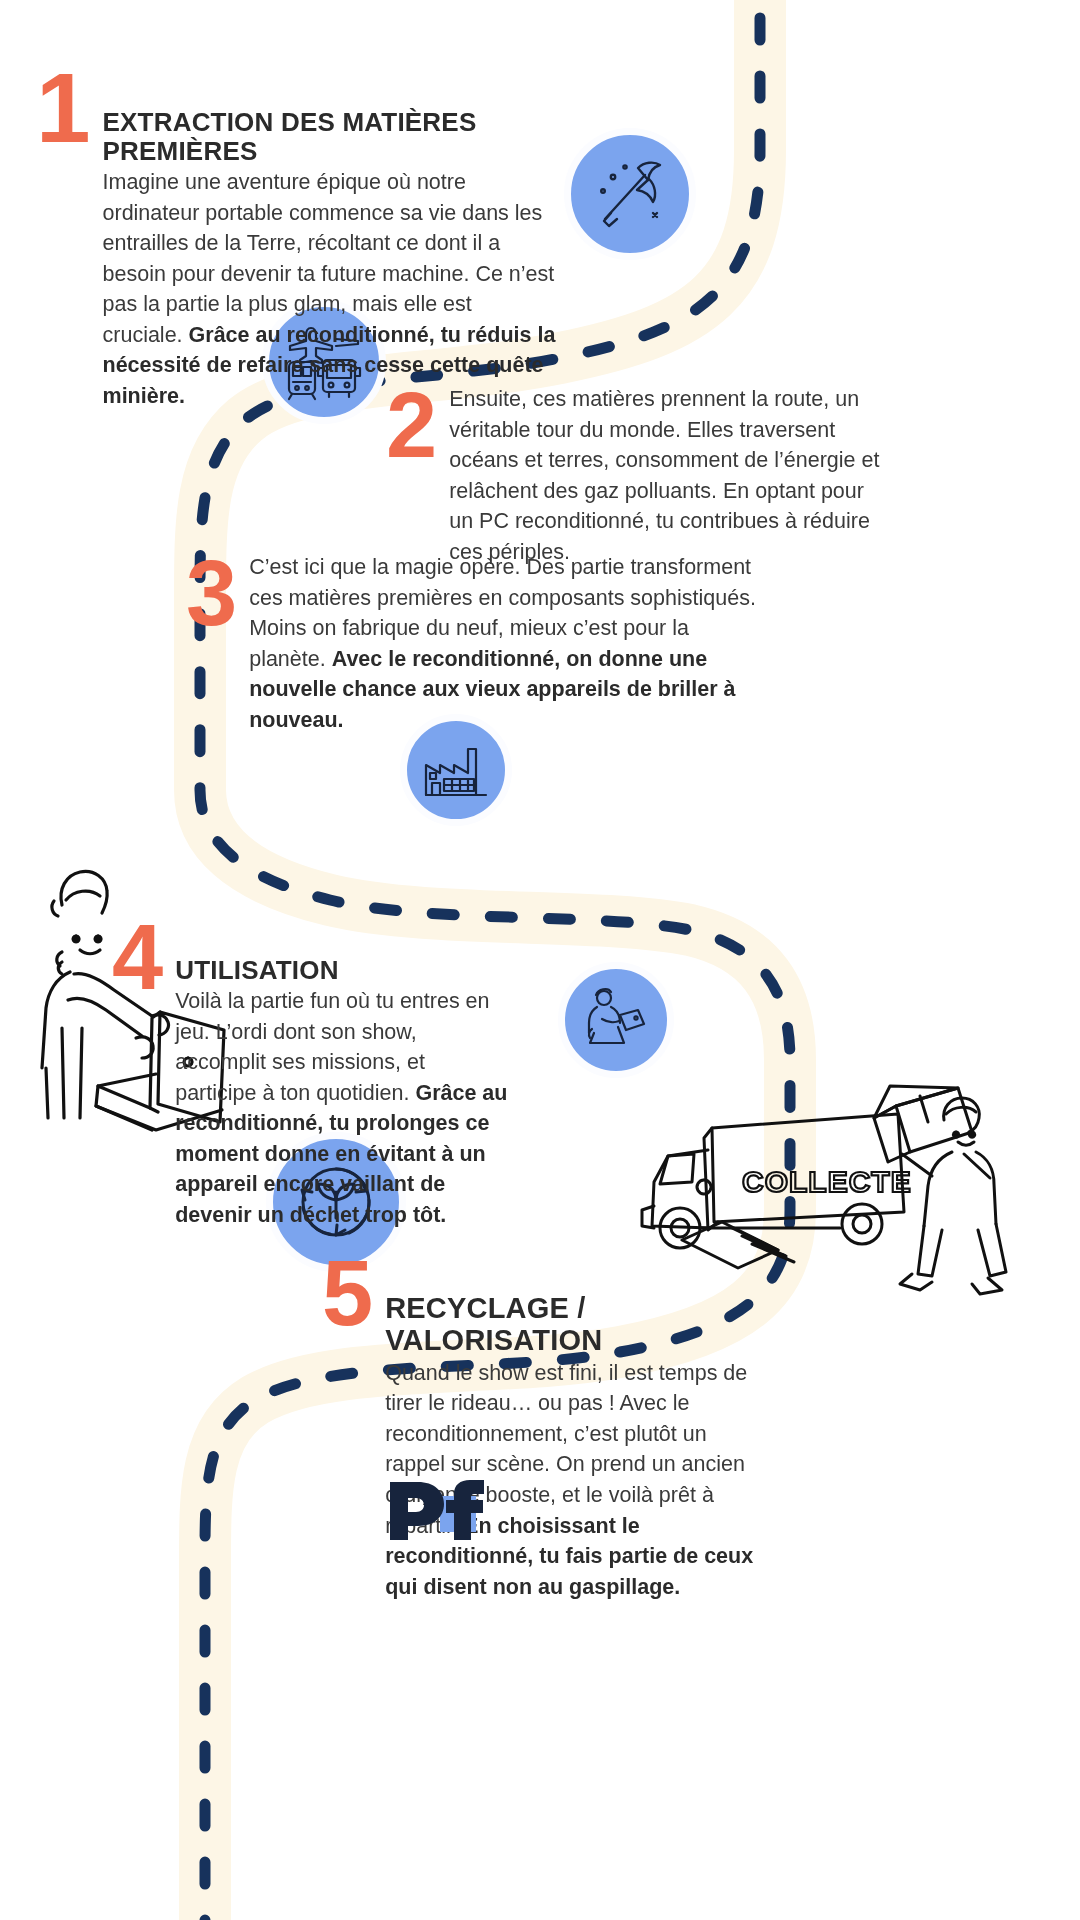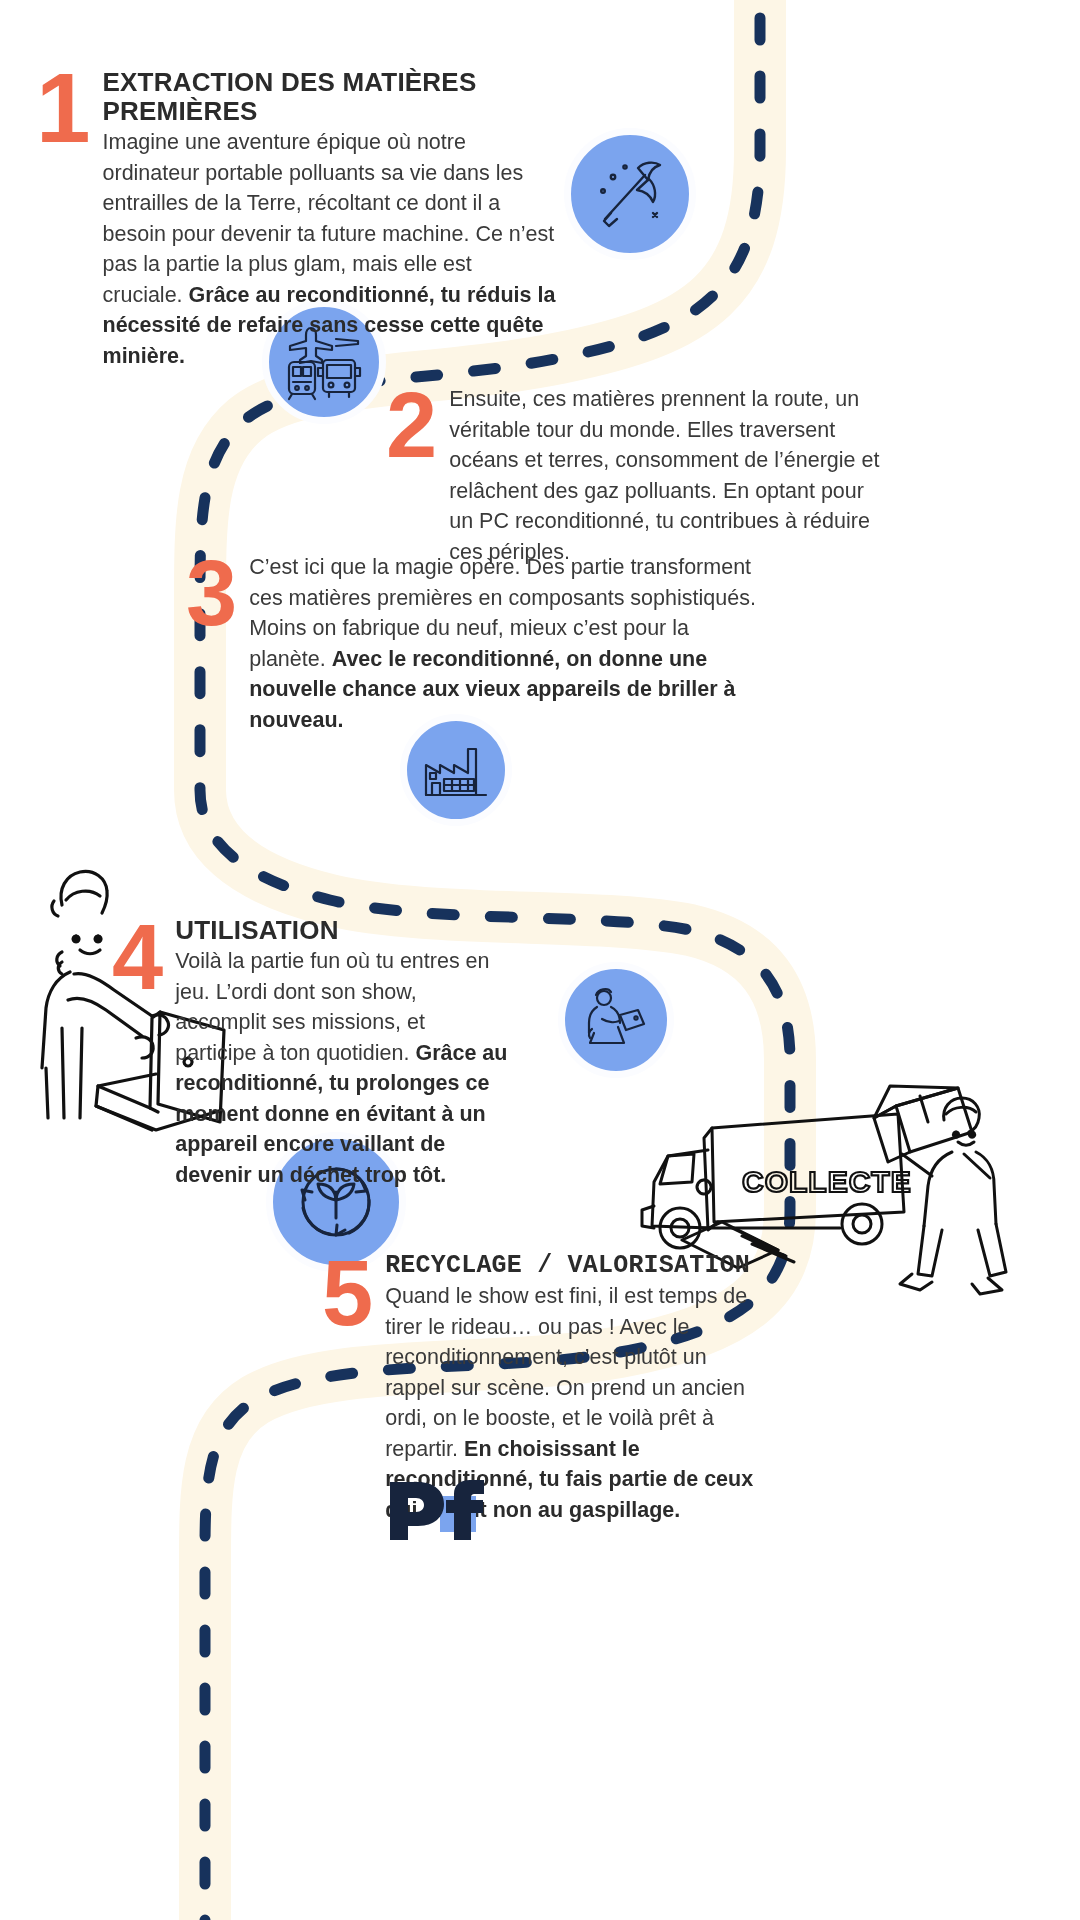--- a/index.html
+++ b/index.html
@@ -40,41 +40,42 @@
   }
   .txt { flex: 1 1 auto; }
   .title {
     font-size: 26px;
     font-weight: 700;
     color: #2b2b2b;
     letter-spacing: 0.2px;
     line-height: 1.12;
     text-transform: uppercase;
     margin-bottom: 1px;
+    margin-top: 40px;
   }
   .body {
     font-size: 21.5px;
     line-height: 1.42;
     color: #3a3a3a;
     font-weight: 400;
   }
   .body b { font-weight: 700; color: #2b2b2b; }
 
   
   #step1 { left: 36px;  top: 68px;  width: 520px; }
   #step1 .num { font-size: 98px; margin-right: 14px; margin-top: 2px; }
   #step2 { left: 386px; top: 384px; width: 500px; }
   #step2 .num { margin-right: 14px; margin-top: 6px; }
   #step3 { left: 186px; top: 552px; width: 572px; }
   #step3 .num { margin-right: 14px; margin-top: 6px; }
   #step4 { left: 112px; top: 916px; width: 400px; }
   #step4 .num { margin-right: 14px; margin-top: 6px; }
   #step5 { left: 322px; top: 1252px; width: 450px; }
   #step5 .num { margin-right: 14px; margin-top: 6px; }
-  #step5 .title { font-size: 25px; font-family: Liberation Mono, monospace; }
+  #step5 .title { font-size: 29px; }
 
   
   #node1 { left: 564px; top: 128px;  width: 132px; height: 132px; }
   #node2 { left: 262px; top: 300px;  width: 124px; height: 124px; }
   #node3 { left: 400px; top: 714px;  width: 112px; height: 112px; }
   #node4 { left: 558px; top: 962px;  width: 116px; height: 116px; }
   #node5 { left: 266px; top: 1132px; width: 140px; height: 140px; }
 
   
   #logo { position: absolute; left: 384px; top: 1478px; width: 110px; height: 62px; }
@@ -244,21 +245,21 @@
       <path d="M896 1106 l-22 12 l14 44 l22 -10"></path>
       <path d="M874 1118 l16 -32 l68 2 l-62 18 z"></path>
       <path d="M920 1096 l8 26"></path>
     </g>
   </svg>
 
   <div class="step" id="step1">
     <div class="num">1</div>
     <div class="txt">
       <div class="title">EXTRACTION DES MATIÈRES PREMIÈRES</div>
-      <div class="body"><span>Imagine une aventure épique où notre ordinateur portable polluants sa vie dans les entrailles de la Terre, récoltant ce dont il a besoin pour devenir ta future machine. Ce n’est pas la partie la plus glam, mais elle est cruciale. </span><b>Grâce au reconditionné, tu réduis la nécessité de refaire sans cesse cette quête minière.</b></div>
+      <div class="body"><span>Imagine une aventure épique où notre ordinateur portable commence sa vie dans les entrailles de la Terre, récoltant ce dont il a besoin pour devenir ta future machine. Ce n’est pas la partie la plus glam, mais elle est cruciale. </span><b>Grâce au reconditionné, tu réduis la nécessité de refaire sans cesse cette quête minière.</b></div>
     </div>
   </div>
 
   <div class="step" id="step2">
     <div class="num">2</div>
     <div class="txt">
       <div class="body"><span>Ensuite, ces matières prennent la route, un véritable tour du monde. Elles traversent océans et terres, consomment de l’énergie et relâchent des gaz polluants. En optant pour un PC reconditionné, tu contribues à réduire ces périples.</span><b></b></div>
     </div>
   </div>
 

